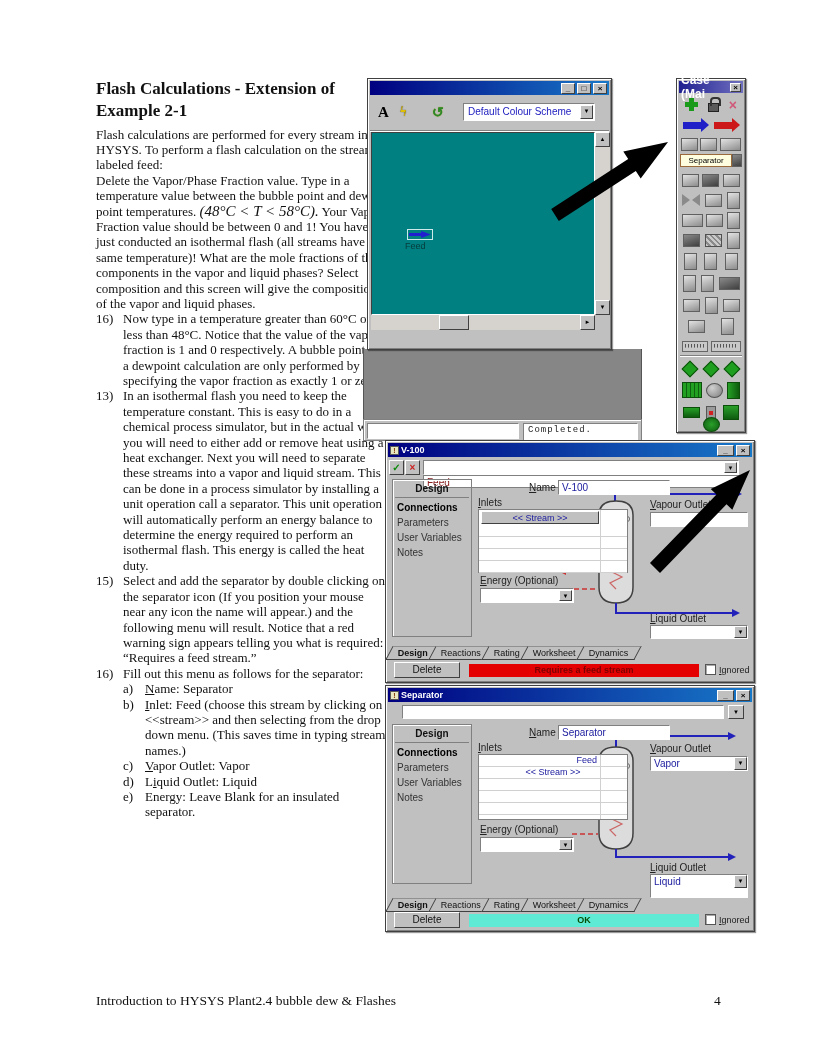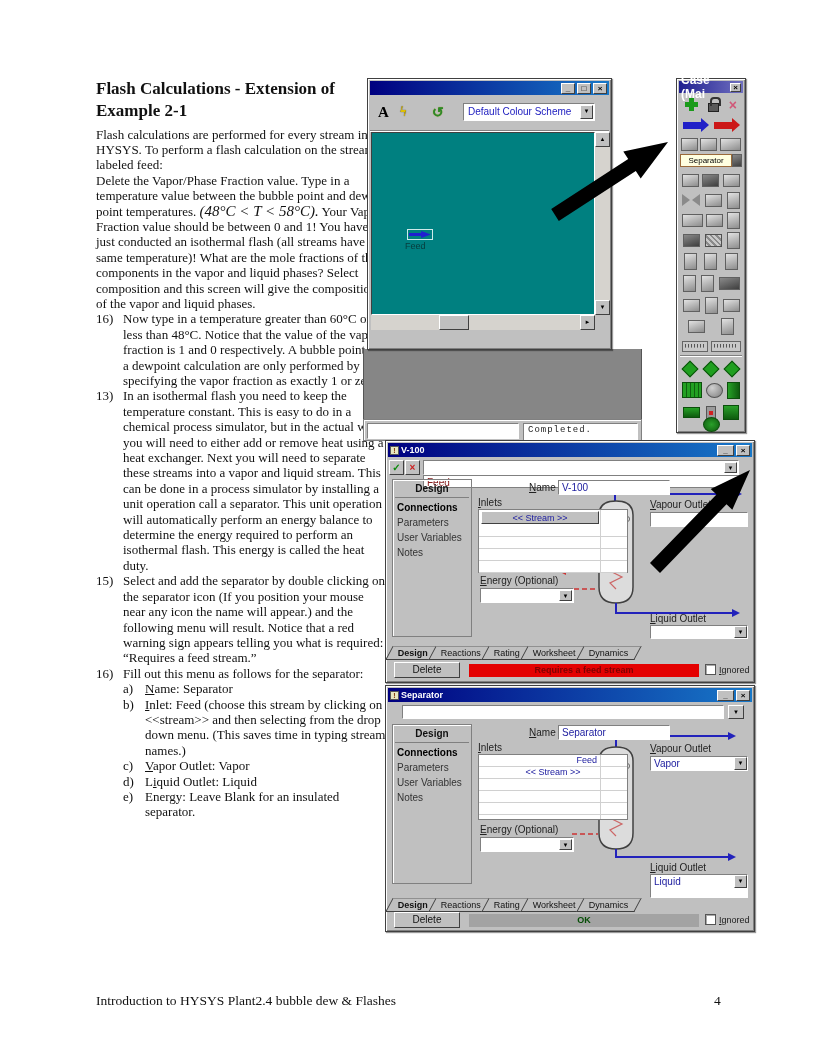--- a/index.html
+++ b/index.html
@@ -469,20 +469,20 @@
 
     <span class="lbl" style="left:264px;top:176px"><span class="u">L</span><span>iquid Outlet</span></span>
     <span class="field" style="left:264px;top:188px;width:98px;height:24px">Liquid</span>
       <span class="ddbtn" style="left:348px;top:189px;right:auto;bottom:auto;height:13px">▼</span>
 
     <div class="tabs" style="left:8px;top:208px">
       <span class="tab sel"><span>Design</span></span><span class="tab"><span>Reactions</span></span><span class="tab"><span>Rating</span></span><span class="tab"><span>Worksheet</span></span><span class="tab"><span>Dynamics</span></span>
     </div>
 
     <div class="btn" style="left:8px;top:226px;width:66px;height:16px;line-height:14px">Delete</div>
-    <div class="abs" style="left:83px;top:228px;width:230px;height:13px;background:#a3a3a3;color:#064e06;font:bold 9px 'Liberation Sans',sans-serif;text-align:center;line-height:13px">OK</div>
+    <div class="abs" style="left:83px;top:228px;width:230px;height:13px;background:#5eead4;color:#064e06;font:bold 9px 'Liberation Sans',sans-serif;text-align:center;line-height:13px">OK</div>
     <span class="cb" style="left:319px;top:228px"></span>
     <span class="lbl" style="left:333px;top:229px;font-size:9px"><span class="u">I</span><span>gnored</span></span>
   </div>
 
   <div class="footer-left">Introduction to HYSYS Plant2.4 bubble dew &amp; Flashes</div>
   <div class="footer-page">4</div>
 </div>
 
 </body></html>

